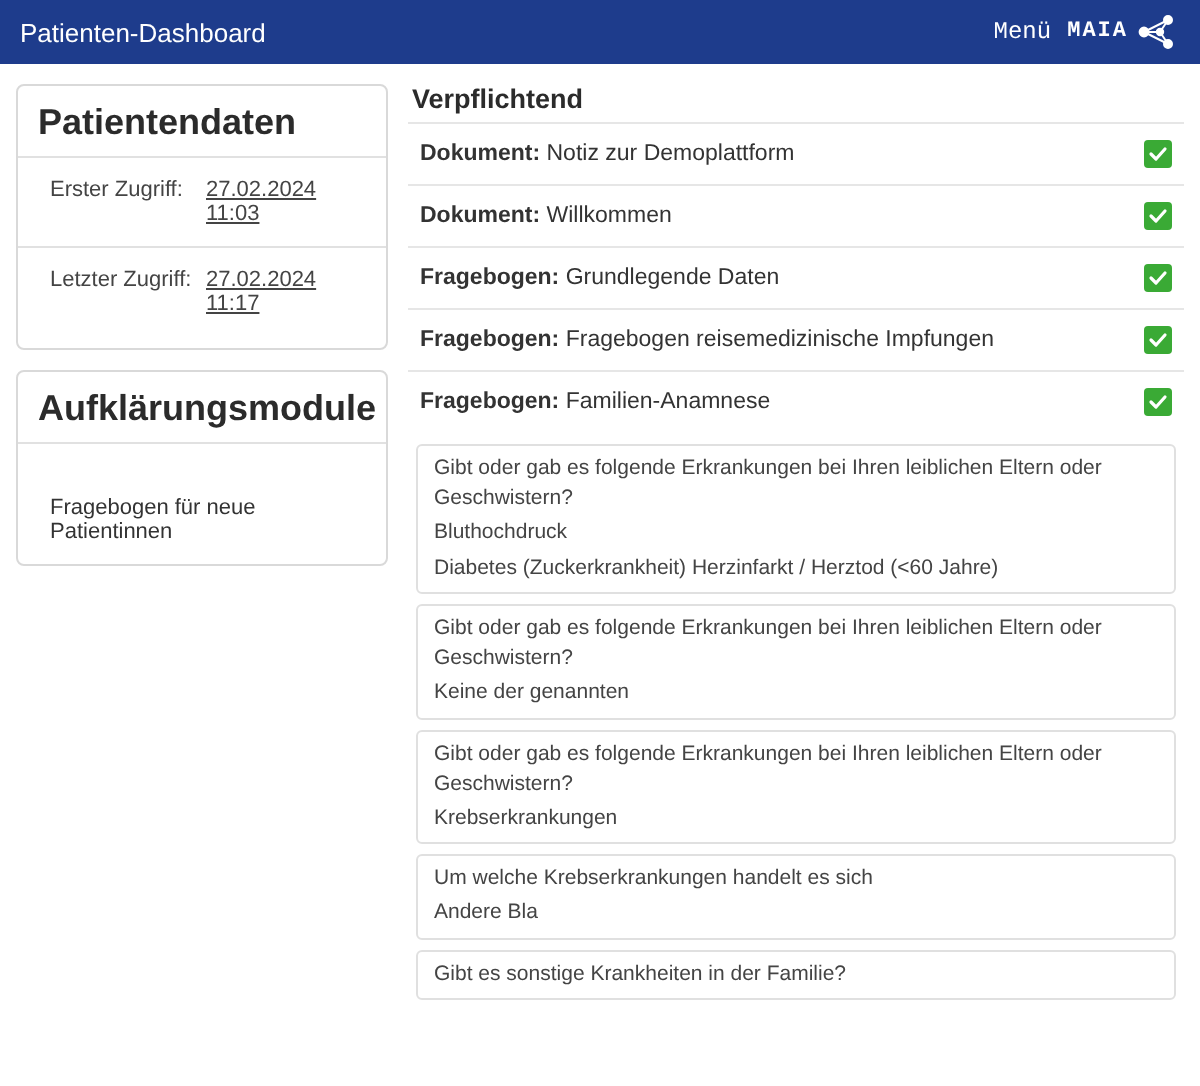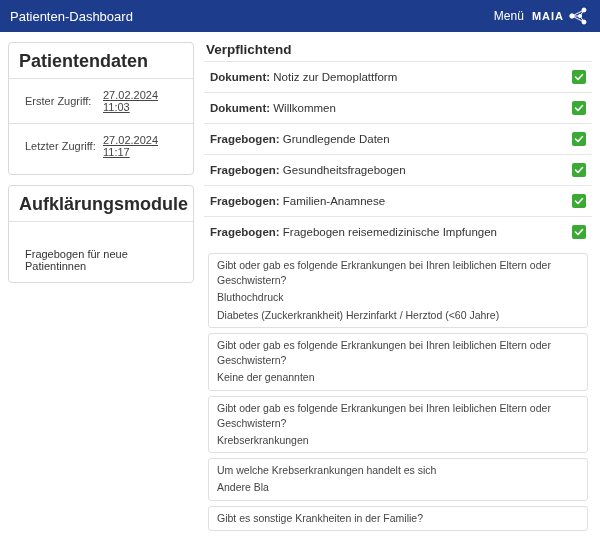--- a/index.html
+++ b/index.html
@@ -10,40 +10,40 @@
   .topbar {
     height: 32px;
     background: #1e3c8c;
     color: #fff;
     display: flex;
     align-items: center;
     justify-content: space-between;
     padding: 16px 10px;
   }
   .topbar .title { font-size: 13px; }
-  .topbar .right { display: flex; align-items: center; gap: 8px; }
+  .topbar .right { display: flex; align-items: center; gap: 8px; font-family: Liberation Mono, monospace; }
   .topbar .menu-label { font-size: 12px; cursor: pointer; }
   .logo { display: flex; align-items: center; gap: 2px; font-size: 11px; letter-spacing: 1px; font-weight: bold; }
   .logo svg { width: 24px; height: 20px; }
 
   
   .content { display: flex; padding: 10px 8px 8px 8px; gap: 10px; }
   .sidebar { width: 186px; flex: 0 0 186px; }
   .main { flex: 1; min-width: 0; }
 
   .card {
     border: 1px solid #d9d9d9;
     border-radius: 4px;
     padding: 8px 10px 10px 10px;
     margin-bottom: 10px;
     background: #fff;
   }
   .card h3 { font-size: 18px; font-weight: bold; margin-bottom: 6px; color: #2b2b2b; }
   .sidebar hr { border: none; border-top: 1px solid #e1e1e1; margin: 4px -10px; }
-  .kv { display: flex; font-size: 11px; color: #444; padding: 6px 0 6px 6px; align-items: center; }
+  .kv { display: flex; font-size: 11px; color: #444; padding: 6px 0 6px 6px; }
   .kv .k { width: 78px; }
   .kv .v { flex: 1; text-decoration: underline; }
   .module-link { font-size: 11px; color: #333; padding: 4px 0 0 6px; display: block; margin-top: 22px; }
 
   .main h2 { font-size: 13.5px; font-weight: bold; margin-bottom: 4px; color: #2b2b2b; padding-left: 2px; }
 
   .item-row {
     display: flex;
     align-items: center;
     justify-content: space-between;
@@ -147,37 +147,29 @@
         </div>
         <div class="item-row">
           <span class="label"><span class="kind">Fragebogen: </span><span>Grundlegende Daten</span></span>
           <span class="check">
             <svg viewBox="0 0 10 10">
               <path d="M1.5 5 L4 7.5 L8.5 2.5" stroke="#fff" stroke-width="1.6" fill="none" stroke-linecap="round" stroke-linejoin="round"></path>
             </svg>
           </span>
         </div>
         <div class="item-row">
-          <span class="label"><span class="kind">Fragebogen: </span><span>Gesundheitsfragebogen</span></span>
+          <span class="label"><span class="kind">Fragebogen: </span><span>Fragebogen reisemedizinische Impfungen</span></span>
           <span class="check">
             <svg viewBox="0 0 10 10">
               <path d="M1.5 5 L4 7.5 L8.5 2.5" stroke="#fff" stroke-width="1.6" fill="none" stroke-linecap="round" stroke-linejoin="round"></path>
             </svg>
           </span>
         </div>
         <div class="item-row">
           <span class="label"><span class="kind">Fragebogen: </span><span>Familien-Anamnese</span></span>
-          <span class="check">
-            <svg viewBox="0 0 10 10">
-              <path d="M1.5 5 L4 7.5 L8.5 2.5" stroke="#fff" stroke-width="1.6" fill="none" stroke-linecap="round" stroke-linejoin="round"></path>
-            </svg>
-          </span>
-        </div>
-        <div class="item-row">
-          <span class="label"><span class="kind">Fragebogen: </span><span>Fragebogen reisemedizinische Impfungen</span></span>
           <span class="check">
             <svg viewBox="0 0 10 10">
               <path d="M1.5 5 L4 7.5 L8.5 2.5" stroke="#fff" stroke-width="1.6" fill="none" stroke-linecap="round" stroke-linejoin="round"></path>
             </svg>
           </span>
         </div>
       </div>
 
     <div class="qa-list" id="qa-list">
         <div class="qa">

